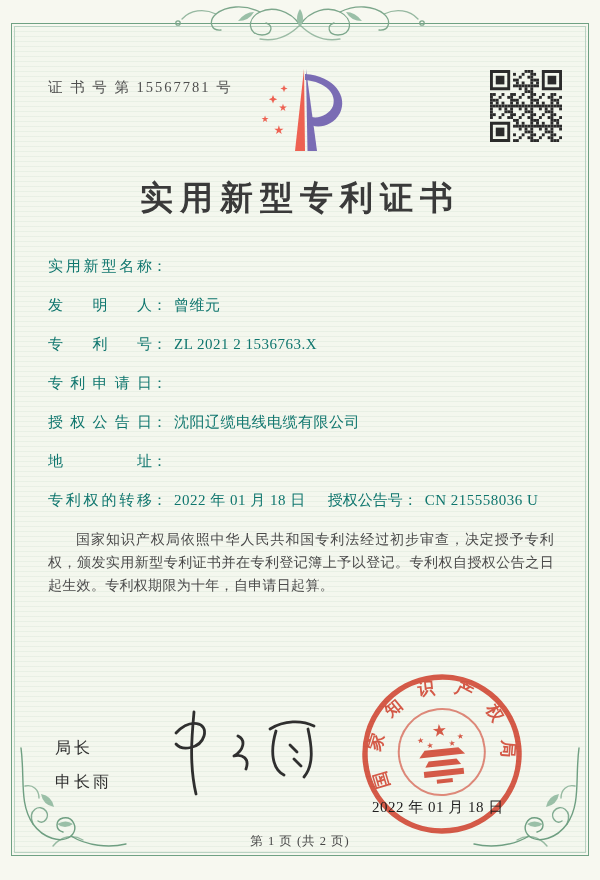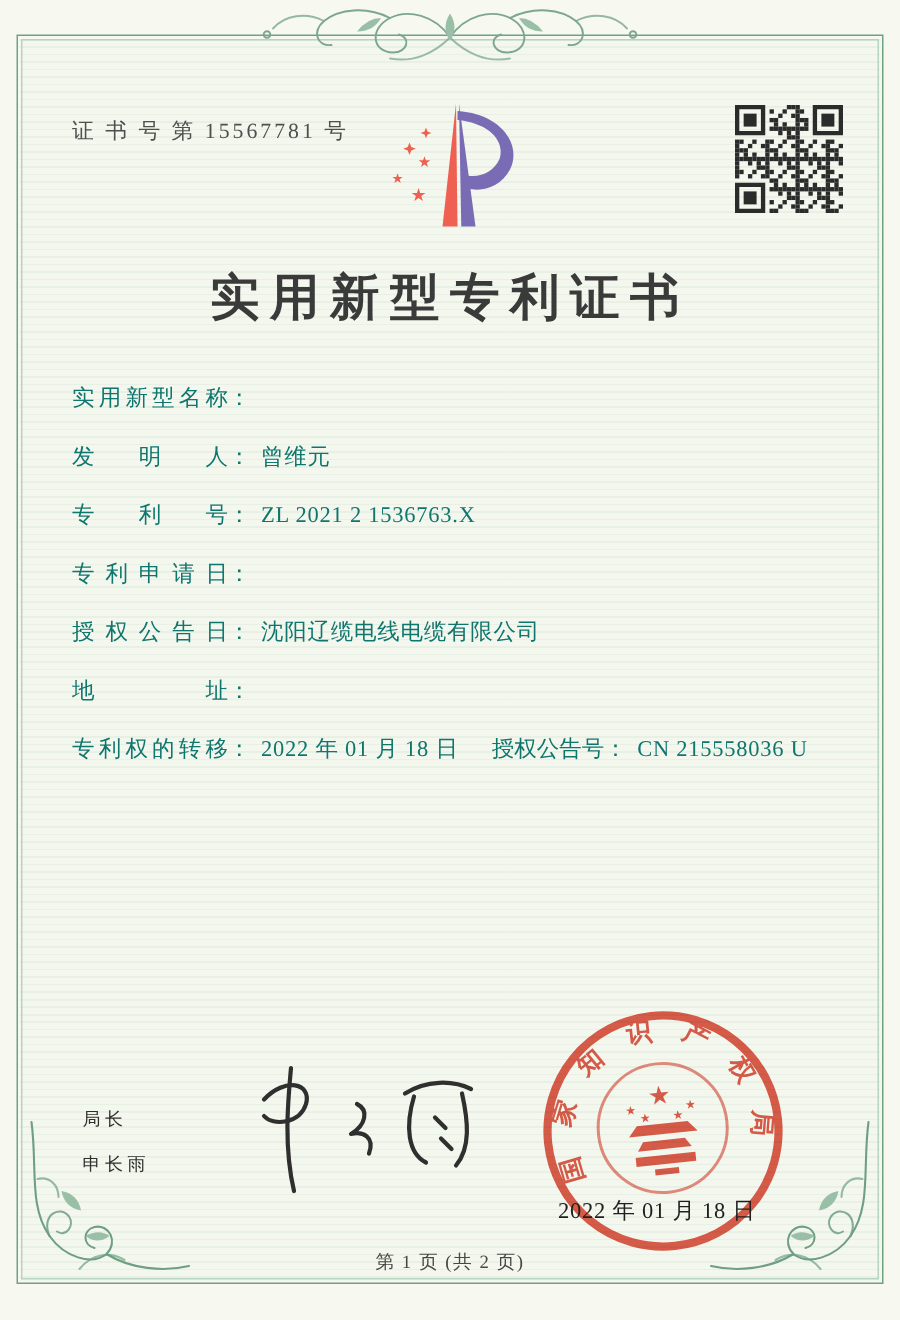--- a/index.html
+++ b/index.html
@@ -49,21 +49,21 @@
   .f-value { margin-left:5px; letter-spacing:0.5px; }
   .f-second { margin-left:22px; display:flex; align-items:baseline; }
 
   .body-text {
     position:absolute; left:48px; top:528px; width:506px;
     font-size:14px; line-height:1.66; letter-spacing:0.3px;
     color:#4a4a4a; text-align:justify;
   }
   .body-text p { margin:0; text-indent:2em; }
 
-  .director { position:absolute; left:55px; top:738px; font-size:12px; color:#2f2f2f; letter-spacing:3px; }
+  .director { position:absolute; left:55px; top:738px; font-size:16px; color:#2f2f2f; letter-spacing:3px; }
   .director div { margin-bottom:13px; }
   .signature { position:absolute; left:142px; top:706px; }
 
   .seal { position:absolute; left:356px; top:668px; mix-blend-mode:multiply; transform:rotate(-6deg); }
   .seal-text { font-size:17px; letter-spacing:18px; fill:#dc4634; font-weight:700; }
   .seal-date {
     position:absolute; left:372px; top:798px; font-size:15px; color:#1f1f1f; letter-spacing:0.5px; z-index:5;
   }
 
   .footer {
@@ -411,20 +411,21 @@
       <span class="f-value">2022 年 01 月 18 日</span>
       <span class="f-second">
         <span>授权公告号</span>
           <span class="f-colon">：</span>
         <span class="f-value">CN 215558036 U</span>
       </span>
     </div>
   </div>
 
   <div class="body-text">
+    <p>国家知识产权局依照中华人民共和国专利法经过初步审查，决定授予专利权，颁发实用新型专利证书并在专利登记簿上予以登记。专利权自授权公告之日起生效。专利权期限为十年，自申请日起算。</p>
   </div>
 
   <div class="director">
     <div>局长</div>
     <div>申长雨</div>
   </div>
 
   <svg class="signature" width="190" height="95" viewBox="0 0 190 95">
     <g fill="none" stroke="#2f2f2f" stroke-width="2.8" stroke-linecap="round" stroke-linejoin="round">
       <path d="M 52,6 C 50,28 47,58 54,88"></path>

